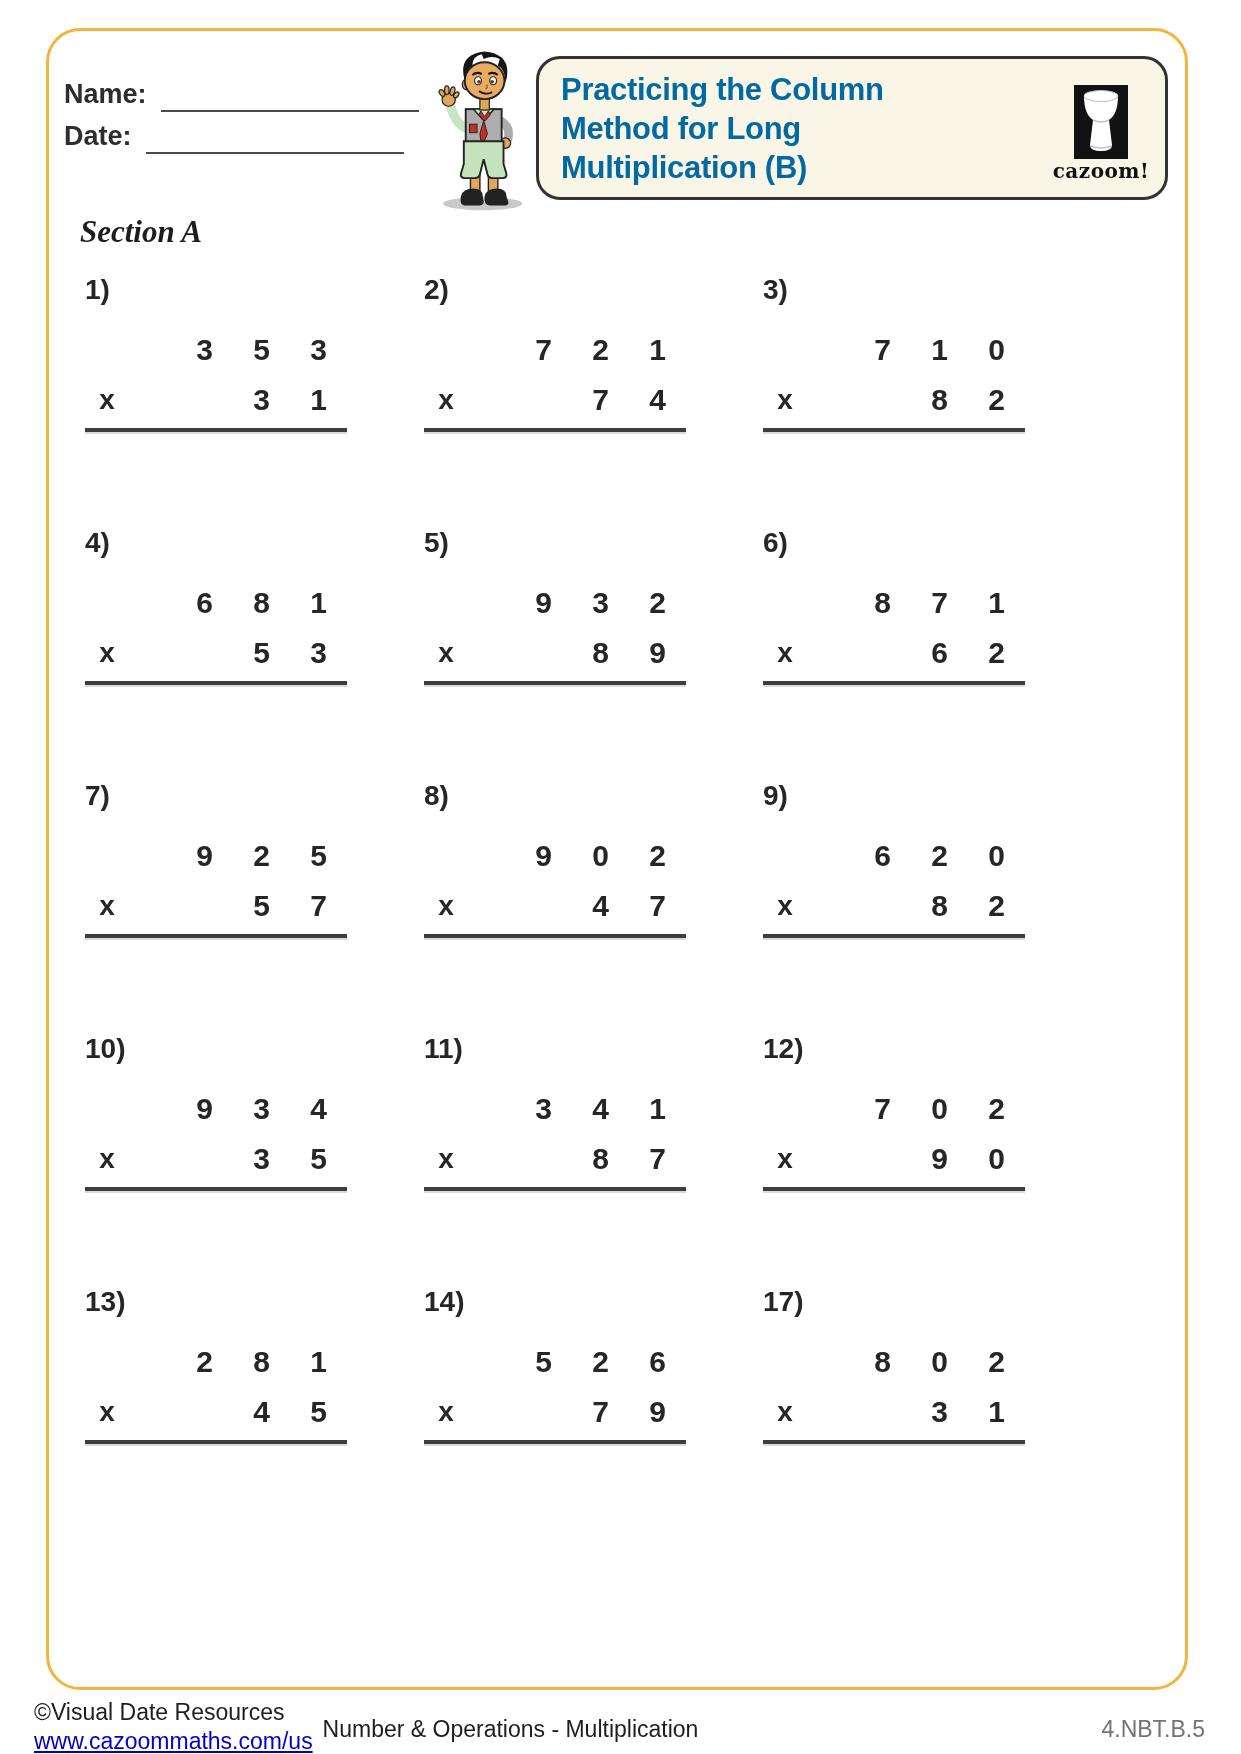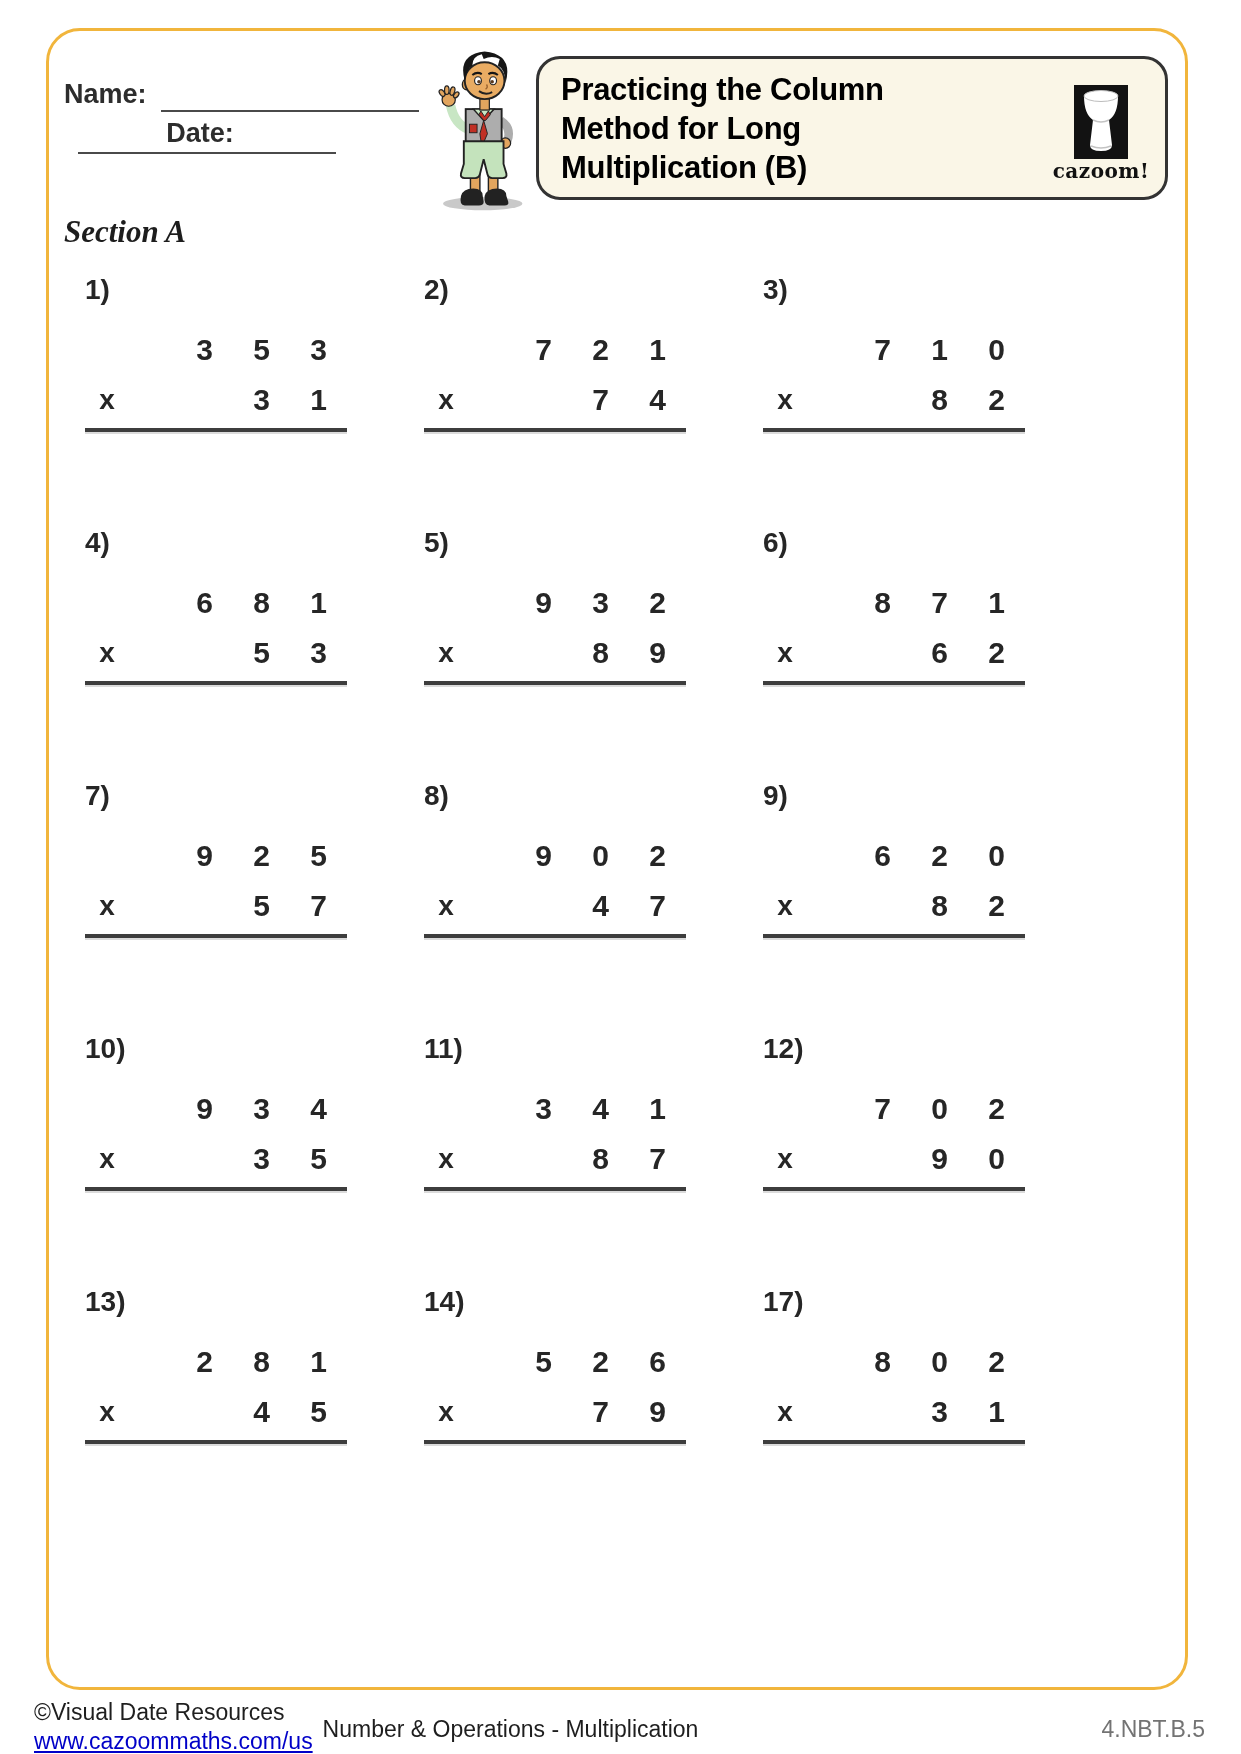--- a/index.html
+++ b/index.html
@@ -25,50 +25,50 @@
     position:absolute; left:64px;
     display:flex; align-items:center;
     font-size:27px; font-weight:bold; color:#2d2d2d;
     height:36px;
   }
   .field-row .write-line {
     display:inline-block; width:258px; height:34px;
     border-bottom:2px solid #4a4a4a; margin-left:14px;
   }
   .name-row { top:76px; }
-  .date-row { top:118px;flex-direction:column; }
+  .date-row { top:118px; }
 
   .mascot { position:absolute; left:426px; top:38px; width:104px; height:180px; }
 
   .title-box {
     position:absolute; left:536px; top:56px;
     width:632px; height:144px;
     background:#FAF6E7;
     border:3px solid #333333;
     border-radius:24px;
     box-sizing:border-box;
   }
   .title-text {
     position:absolute; left:22px; top:11px;
     font-size:31px; font-weight:bold; line-height:39px;
-    letter-spacing:-0.3px; color:#000000;
+    letter-spacing:-0.3px; color:#0369a1;
   }
   .logo {
     position:absolute; right:12px; top:26px; width:104px;
     text-align:center;
   }
   .logo svg { display:block; margin:0 auto; }
   .logo-text {
     font-family:"DejaVu Serif", serif;
     font-weight:bold; font-size:20px; color:#111;
     margin-top:0px; letter-spacing:0.5px;
   }
 
   .section-heading {
-    position:absolute; left:64px; top:214px;
+    position:absolute; left:80px; top:214px;
     font-family:"Liberation Serif", serif;
     font-style:italic; font-weight:bold;
     font-size:31px; color:#1d1d1d;
   }
 
   
   .problems-grid {
     position:absolute; left:85px; top:274px;
     display:grid;
     grid-template-columns:repeat(3, 262px);

